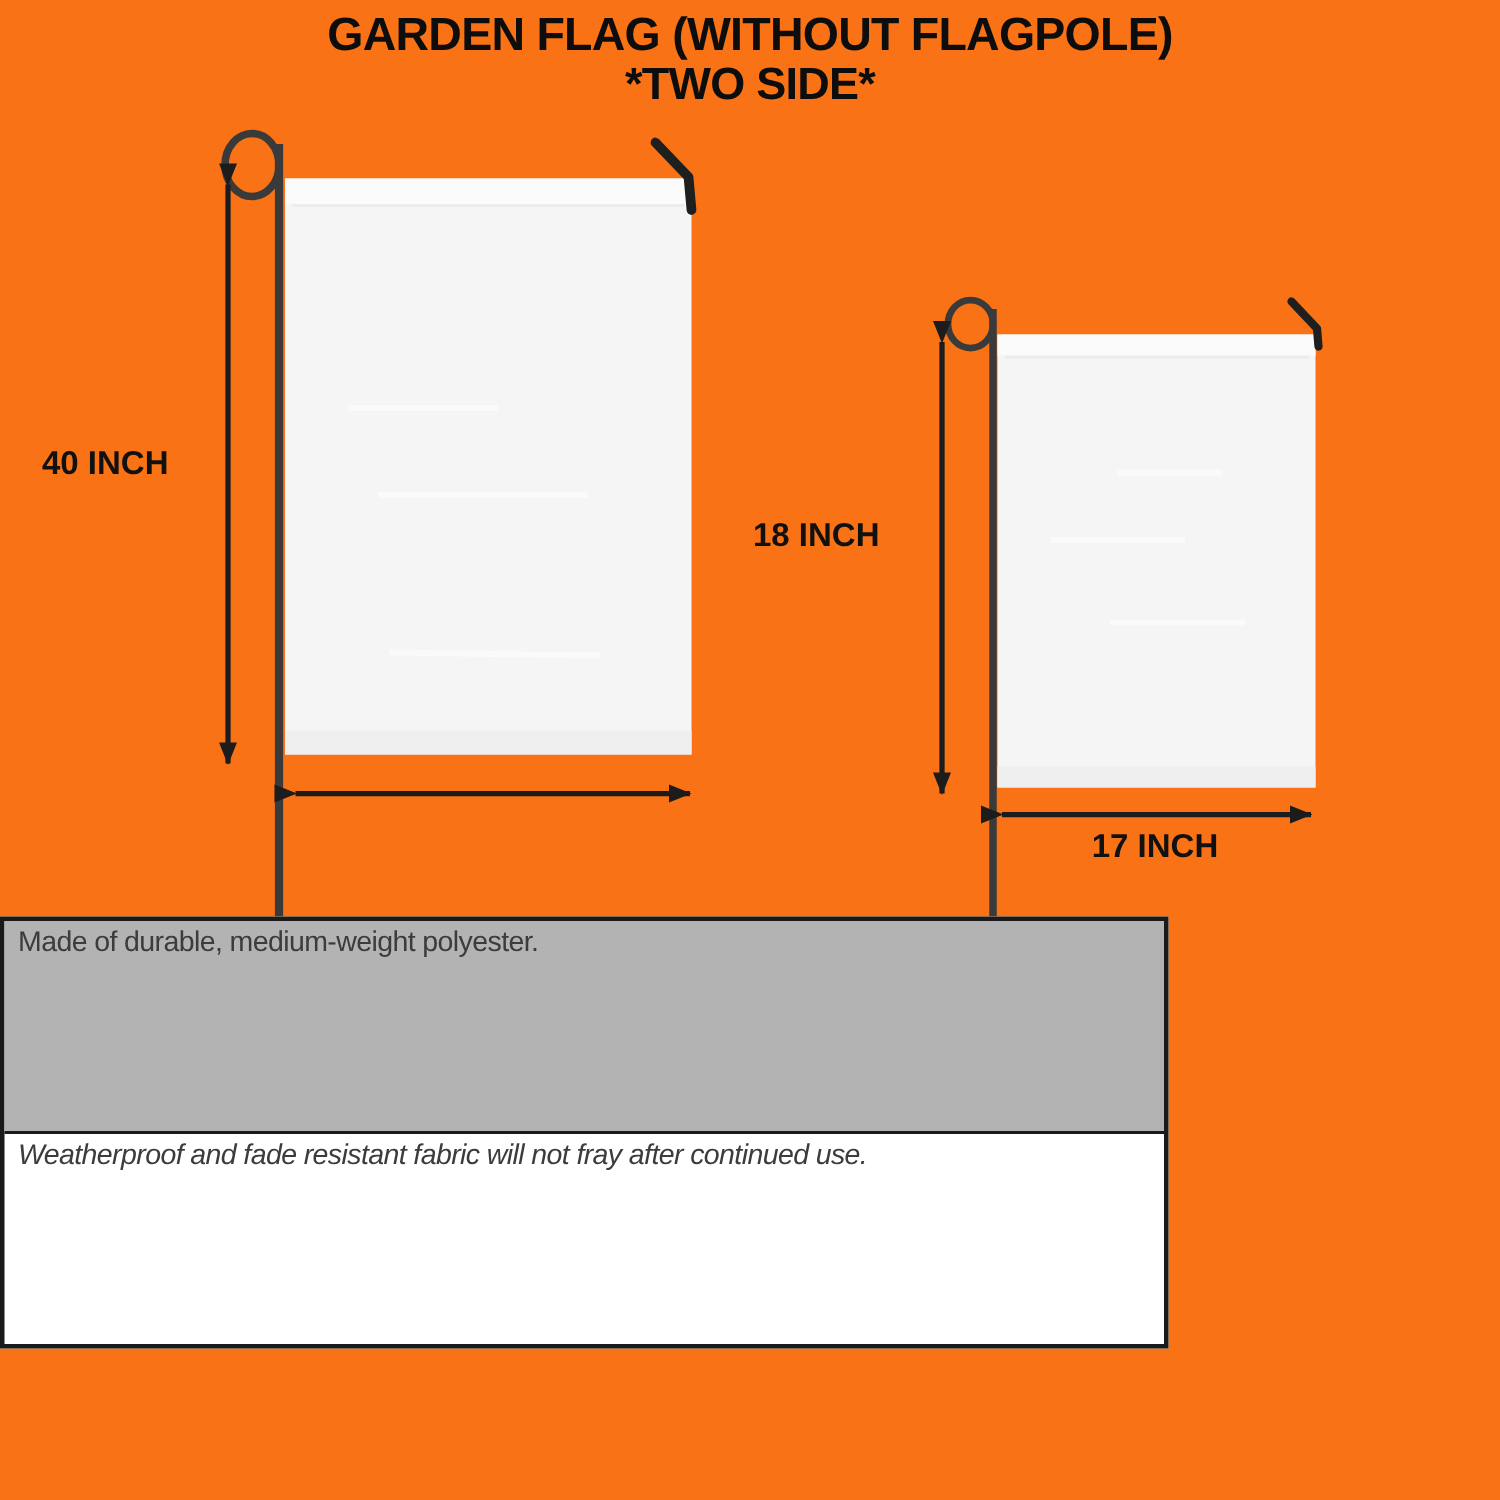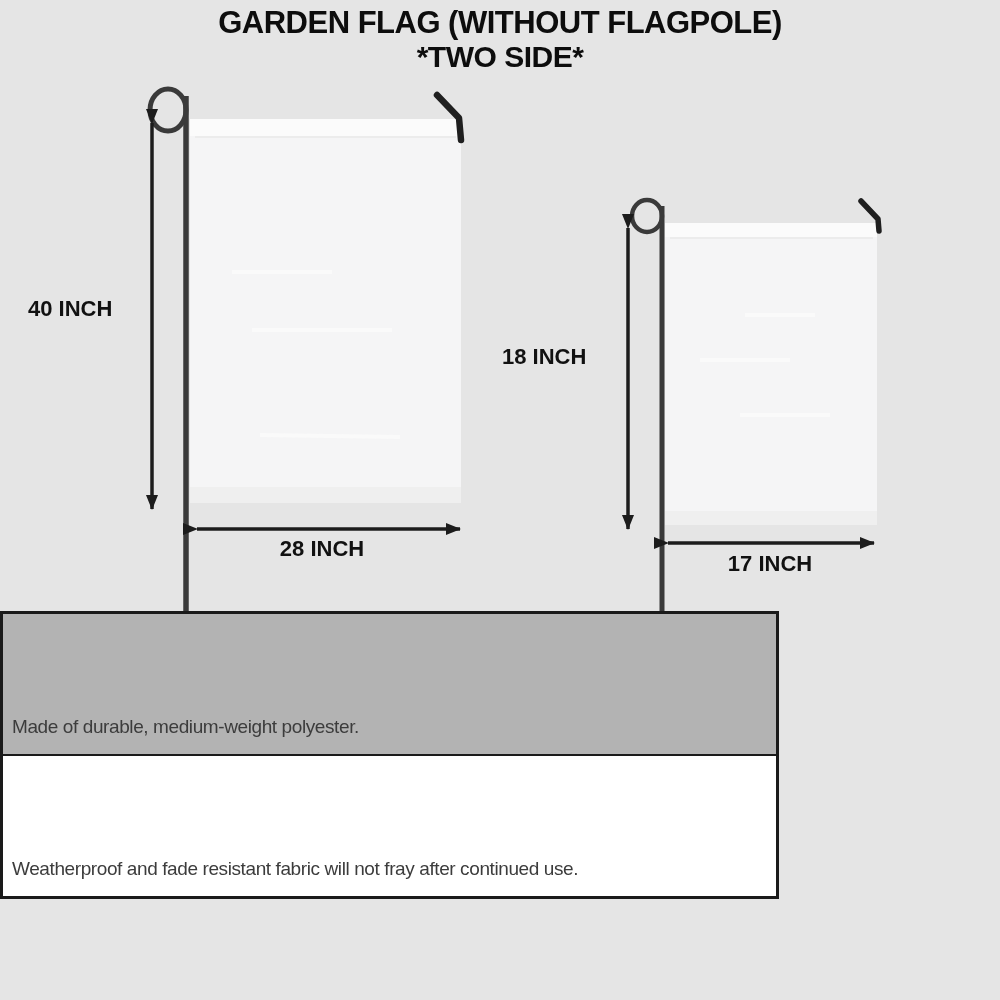--- a/index.html
+++ b/index.html
@@ -3,21 +3,21 @@
 <meta charset="utf-8">
 <style>
   :root{
     --row-gray:#b3b3b3; --row-white:#ffffff; --table-border:#1a1a1a;
     --flag-fill:#f5f5f6; --flag-sleeve:#fbfbfb; --flag-bottom:#efefef;
     --pole:#3a3a3a; --arrow:#1c1c1c; --title-text:#0d0d0d; --feature-text:#3c3c3c;
   }
   *{margin:0;padding:0;box-sizing:border-box;}
   html,body{width:1000px;height:1000px;background:#fff;overflow:hidden;}
   body{font-family:"Liberation Sans",sans-serif;position:relative;}
-  .canvas{position:absolute;inset:0;background:#e5e5e5;}
+  .canvas{position:absolute;inset:0;background:#f97316;}
 
   .title-block{position:absolute;top:6px;left:0;width:1000px;text-align:center;color:var(--title-text);}
   .title-line1{font-size:31px;font-weight:700;letter-spacing:-0.5px;line-height:1.1;}
   .title-line2{font-size:30px;font-weight:700;letter-spacing:-0.5px;line-height:1.15;}
 
   .diagram-svg{position:absolute;left:0;top:0;width:1000px;height:1000px;}
 
   .dim-label{position:absolute;font-size:22px;font-weight:700;color:#111;white-space:nowrap;}
   .dim-label.right-align{text-align:left;}
   .dim-label.center-align{text-align:center;}
@@ -25,26 +25,26 @@
   #label-height-small{left:502px;top:344px;width:112px;}
   #label-width-large{left:222px;top:536px;width:200px;}
   #label-width-small{left:670px;top:551px;width:200px;}
 
   .features-table{
     position:absolute;left:0;top:611px;width:779px;height:288px;
     border:3px solid var(--table-border);background:var(--row-white);
     display:flex;flex-direction:column;
   }
   .feature-row{
-    flex:1;display:flex;align-items:flex-end;
+    flex:1;display:flex;align-items:flex-start;
     padding:4px 8px 16px 9px;
     font-size:19px;letter-spacing:-0.4px;color:var(--feature-text);
   }
   .feature-row.gray{background:var(--row-gray);}
-  .feature-row + .feature-row{border-top:2px solid var(--table-border);}
+  .feature-row + .feature-row{border-top:2px solid var(--table-border);font-style:italic;}
 </style>
 </head>
 <body>
 
 <div class="canvas">
 
   <div class="title-block">
     <div class="title-line1">GARDEN FLAG (WITHOUT FLAGPOLE)</div>
     <div class="title-line2">*TWO SIDE*</div>
   </div>
@@ -89,21 +89,20 @@
       <line x1="662" y1="206" x2="662" y2="611" stroke="var(--pole)" stroke-width="5"></line>
       <ellipse cx="647" cy="216" rx="15" ry="16" fill="none" stroke="var(--pole)" stroke-width="4.5"></ellipse>
       <path d="M861,201 L878,219 L879,231" fill="none" stroke="#1f1f1f" stroke-width="5.5" stroke-linecap="round" stroke-linejoin="round"></path>
 
       <line x1="628" y1="228" x2="628" y2="529" stroke="var(--arrow)" stroke-width="3.5" marker-start="url(#ah)" marker-end="url(#ah)"></line>
       <line x1="668" y1="543" x2="874" y2="543" stroke="var(--arrow)" stroke-width="3.5" marker-start="url(#ah)" marker-end="url(#ah)"></line>
     </g>
   </svg>
 
   <div id="label-height-large" class="dim-label right-align">40 INCH</div>
-  <div id="label-width-large" class="dim-label center-align">28 INCH</div>
   <div id="label-height-small" class="dim-label right-align">18 INCH</div>
   <div id="label-width-small" class="dim-label center-align">17 INCH</div>
 
   <div class="features-table">
     <div class="feature-row gray">
       <span>Made of durable, medium-weight polyester.</span>
     </div>
     <div class="feature-row white">
       <span>Weatherproof and fade resistant fabric will not fray after continued use.</span>
     </div>

